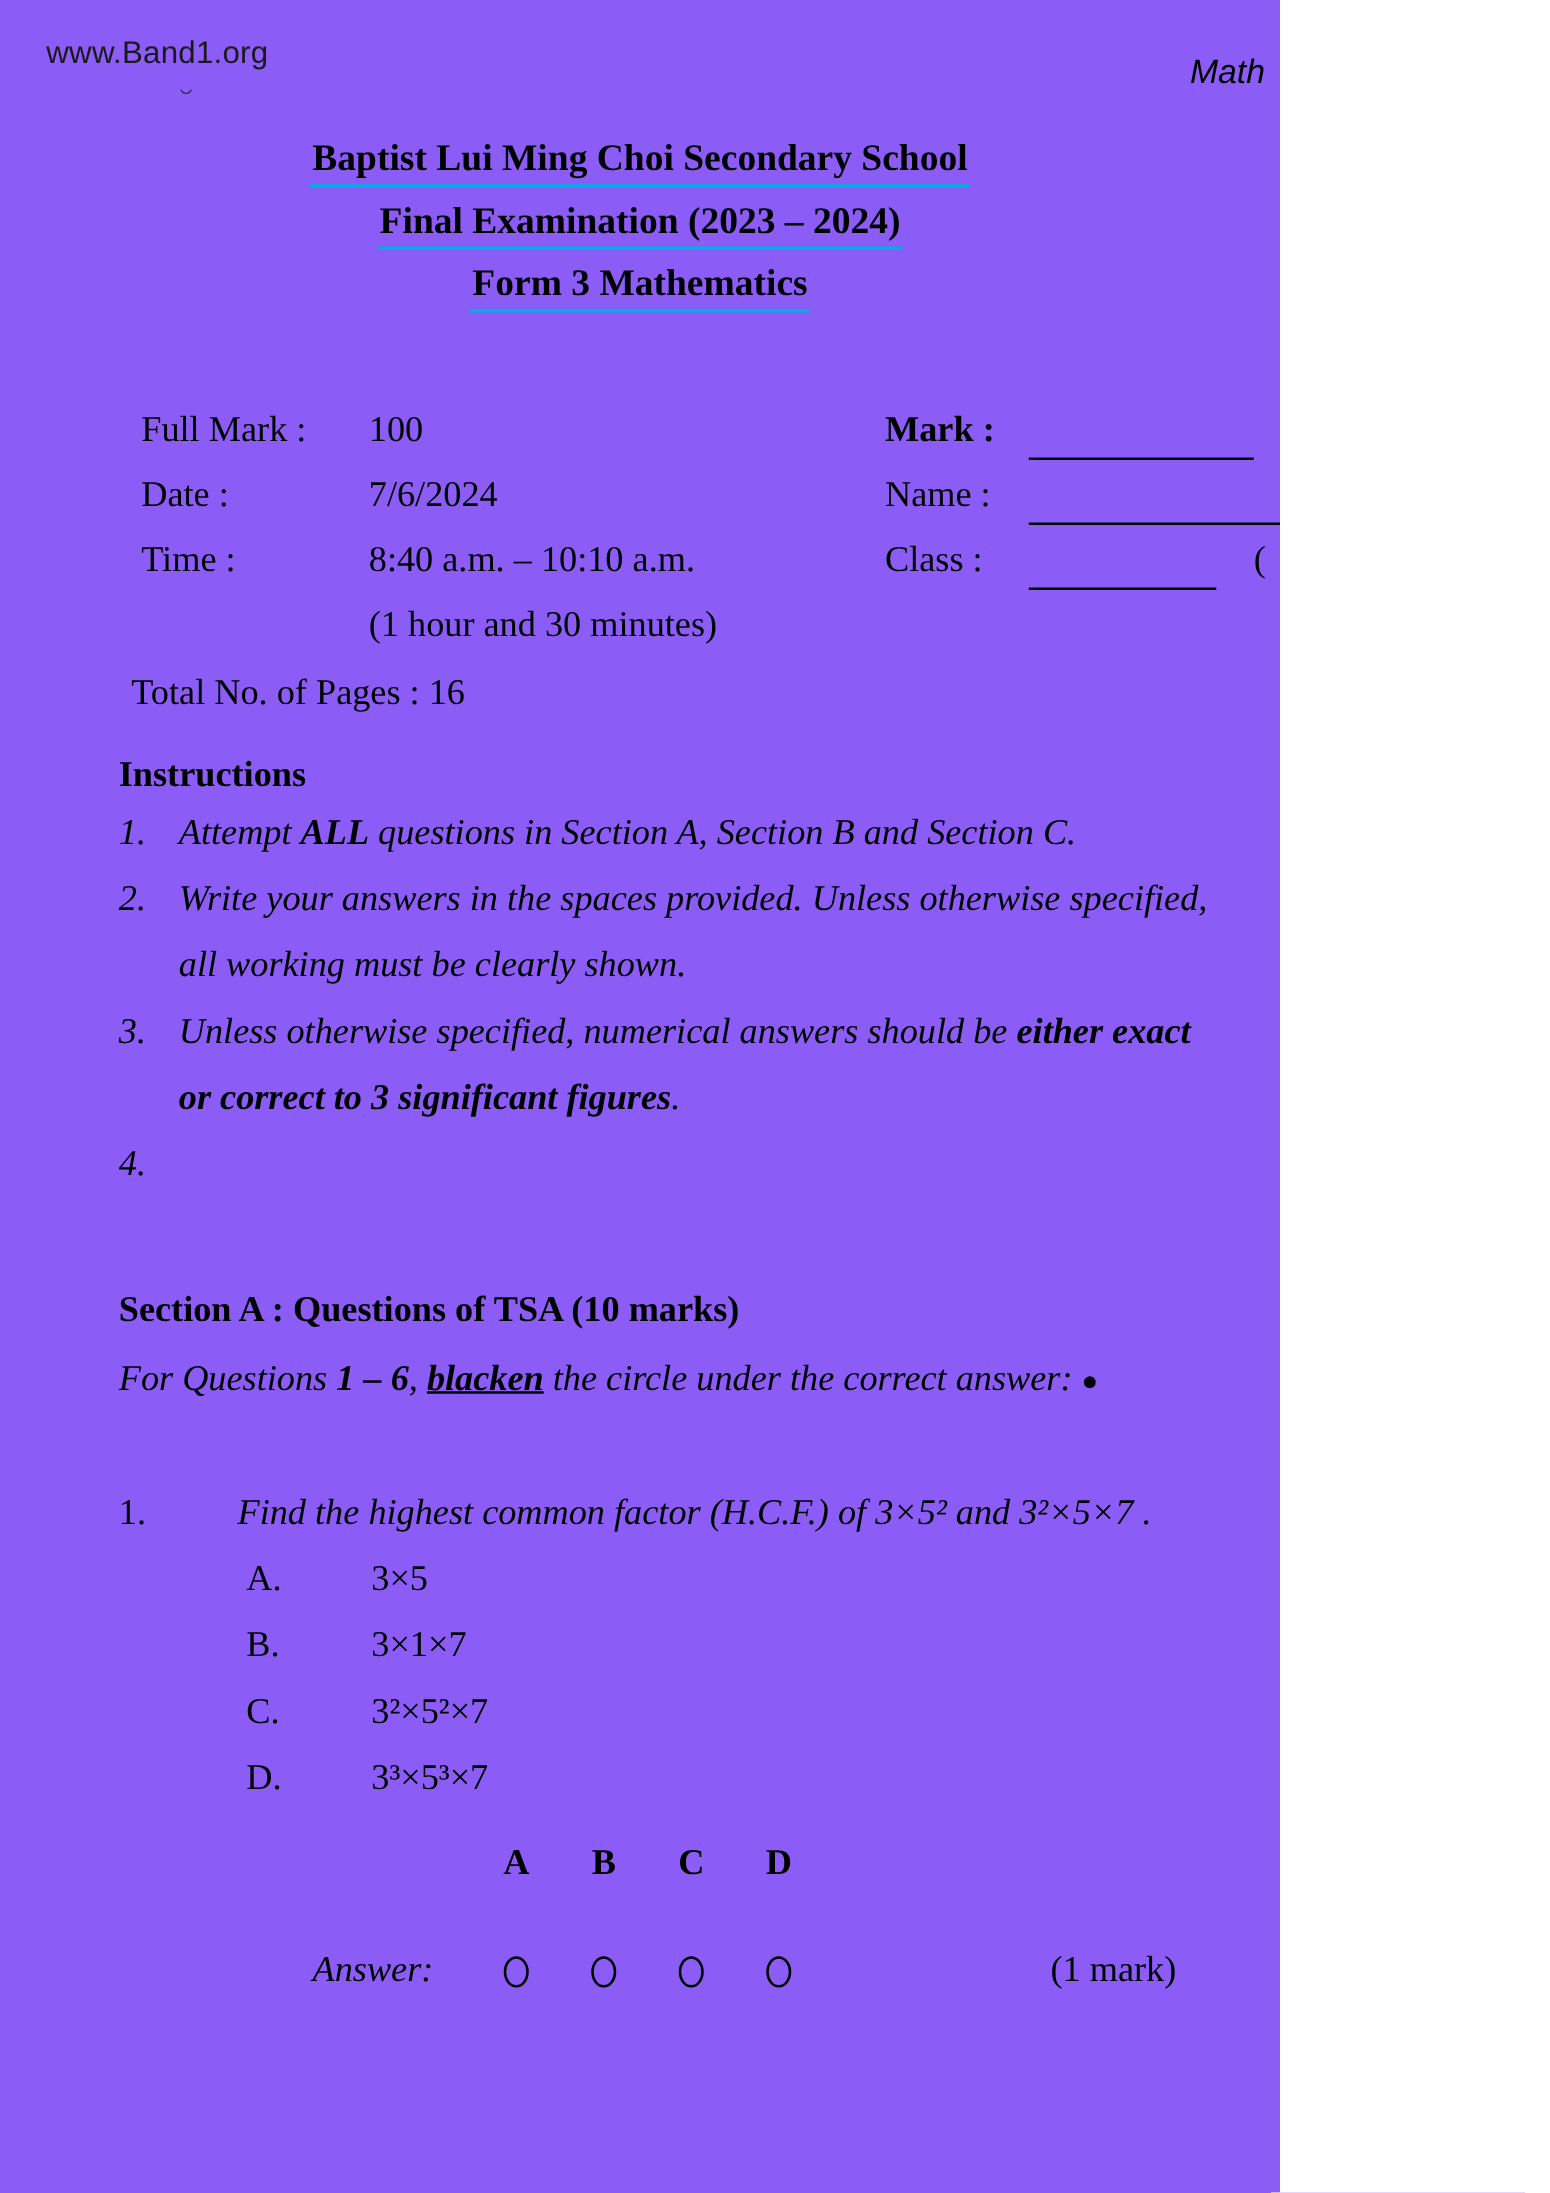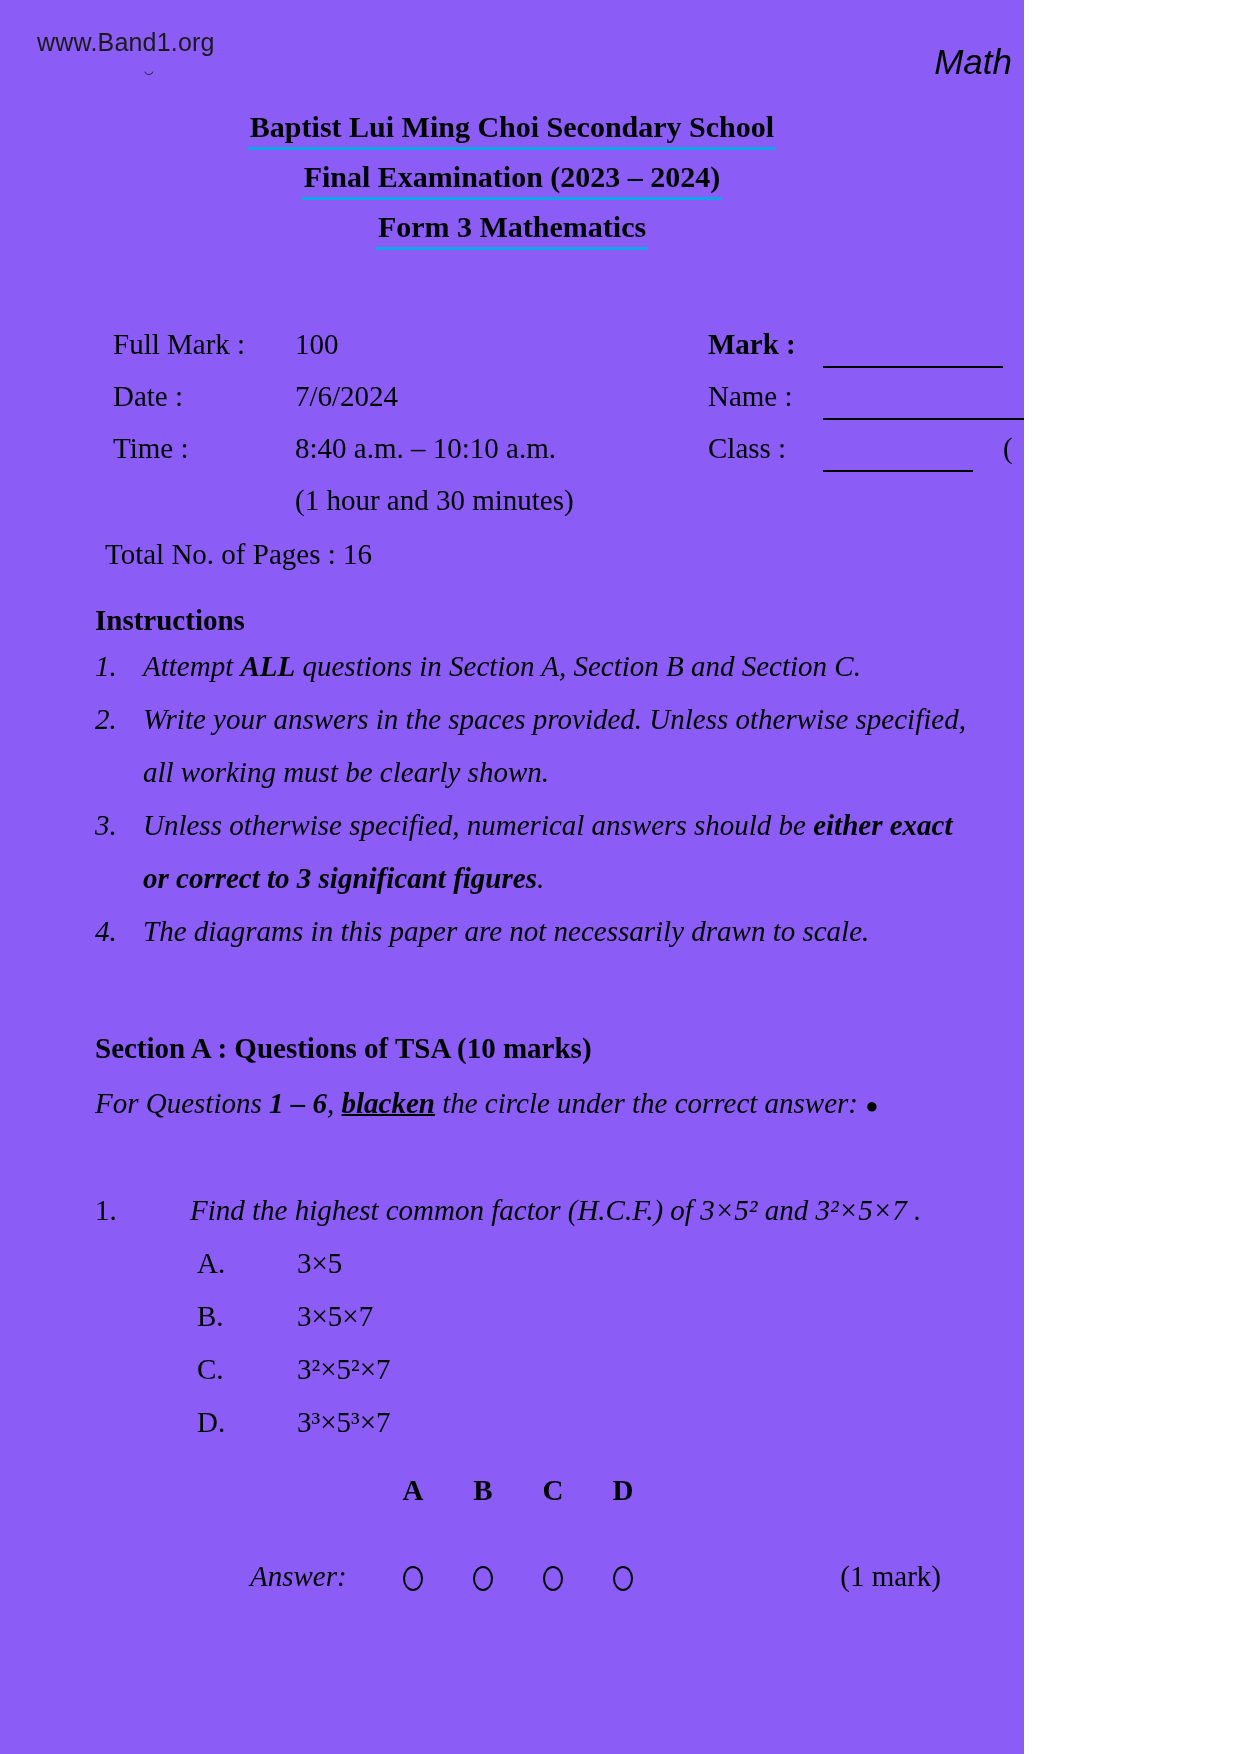--- a/index.html
+++ b/index.html
@@ -18,21 +18,21 @@
     font-family:"Liberation Sans",sans-serif;
     font-size:25px;color:#1a1a1a;letter-spacing:0.2px;
   }
   .logo .smile{
     position:absolute;left:107px;top:26px;
     font-size:16px;color:#1a1a1a;
   }
   .subject-tag{
     position:absolute;right:12px;top:42px;
     font-family:"Liberation Sans",sans-serif;
-    font-style:italic;font-size:35px;
+    font-style:italic;font-size:27px;
   }
   
   .title-line{position:absolute;left:0;width:100%;text-align:center;}
   .title-line span{
     display:inline-block;
     font-weight:bold;font-size:30px;
     border-bottom:3px solid #0ea5e9;
     padding:0 2px 3px 2px;
   }
   
@@ -160,39 +160,38 @@
       <span class="instr-text"><span>Write your answers in the spaces provided. Unless otherwise specified,
 all working must be clearly shown.</span><span class="instr-bold"></span><span></span></span>
     </div>
     <div class="instr-item">
       <span class="instr-num">3.</span>
       <span class="instr-text"><span>Unless otherwise specified, numerical answers should be </span><span class="instr-bold">either exact
 or correct to 3 significant figures</span><span>.</span></span>
     </div>
     <div class="instr-item">
       <span class="instr-num">4.</span>
-      <span class="instr-text"><span>The diagrams in this paper are not necessarily drawn to scale.</span><span class="instr-bold"></span><span></span></span>
     </div>
   </div>
 
   <div class="section-heading">Section A : Questions of TSA (10 marks)</div>
   <div class="section-intro"><span class="seg-i">For Questions </span><span class="seg-bi">1 – 6</span><span class="seg-i">, </span><span class="seg-biu">blacken</span><span class="seg-i"> the circle under the correct answer: </span><span class="seg-bullet">●</span></div>
 
   <div class="q-block">
     <div class="q-line">
       <span class="q-num">1.</span>
       <span class="q-text">Find the highest common factor (H.C.F.) of  3×5² and 3²×5×7 .</span>
     </div>
     <div class="opt-row">
       <span class="opt-letter">A.</span>
       <span class="opt-value">3×5</span>
     </div>
     <div class="opt-row">
       <span class="opt-letter">B.</span>
-      <span class="opt-value">3×5×7</span>
+      <span class="opt-value">3×1×7</span>
     </div>
     <div class="opt-row">
       <span class="opt-letter">C.</span>
       <span class="opt-value">3²×5²×7</span>
     </div>
     <div class="opt-row">
       <span class="opt-letter">D.</span>
       <span class="opt-value">3³×5³×7</span>
     </div>
   </div>

